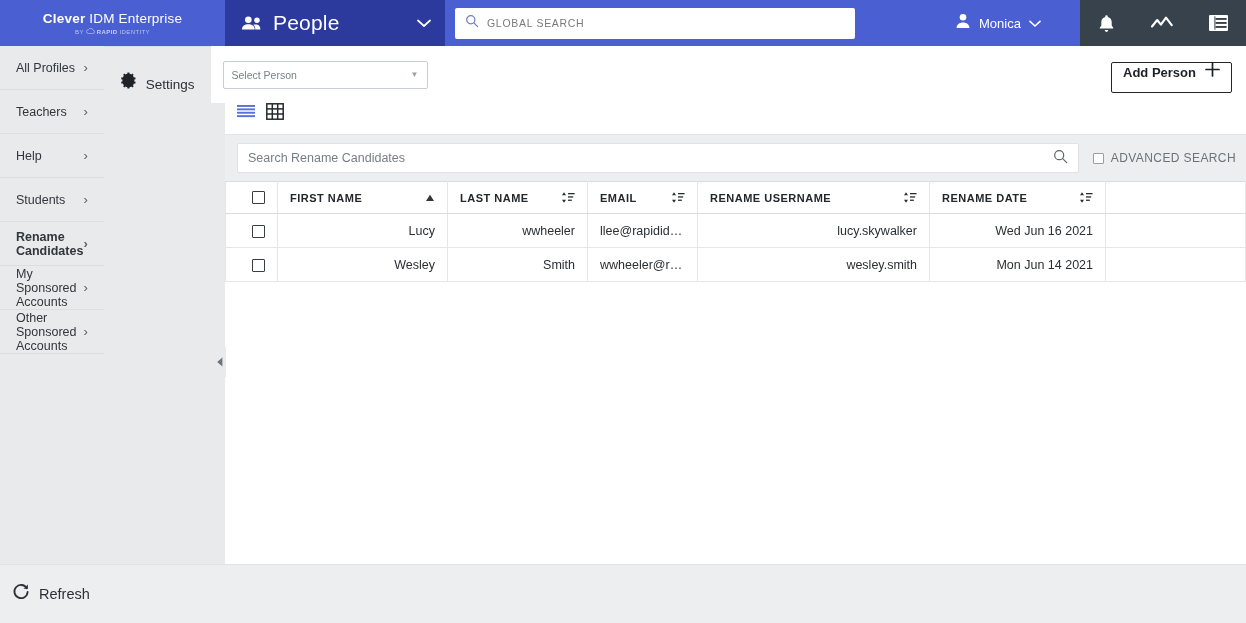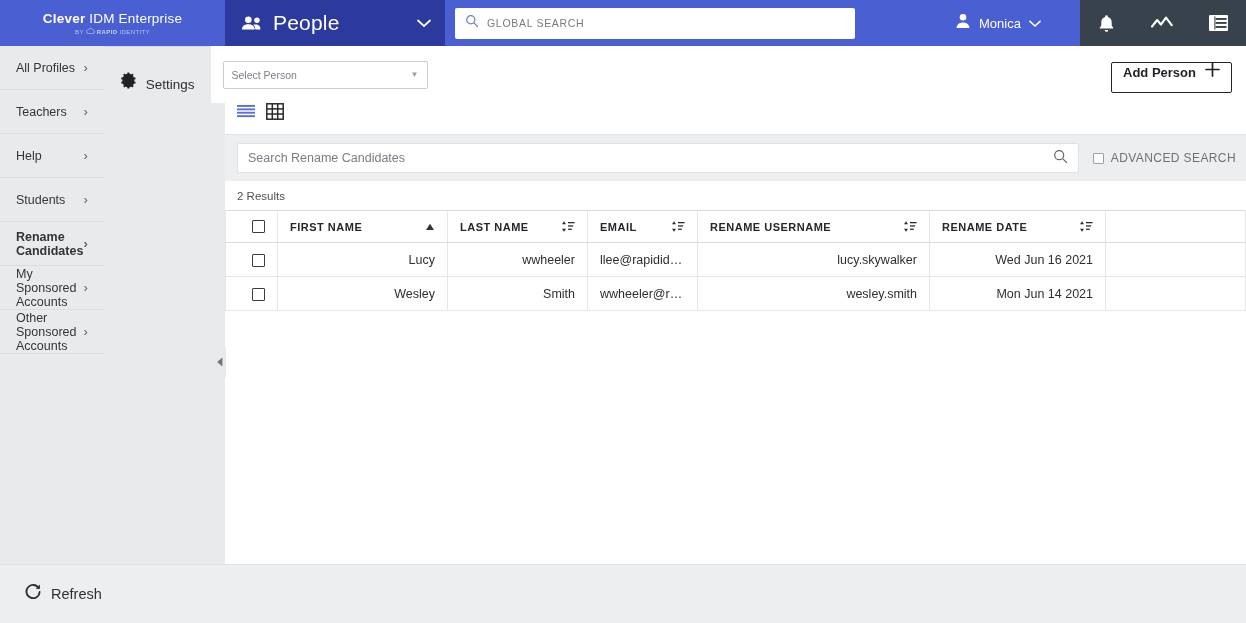--- a/index.html
+++ b/index.html
@@ -160,21 +160,21 @@
   .chk {
     width: 13px; height: 13px; border: 1.6px solid #3a3e42; border-radius: 1px;
     background: #fff; display: inline-block; vertical-align: middle; cursor: pointer;
   }
   .ellip { overflow: hidden; text-overflow: ellipsis; white-space: nowrap; }
 
   
   .footer { height: 59px; display: flex; flex: 0 0 59px; }
   .footer-left {
     flex: 1; background: #eceef0; display: flex; align-items: center;
-    padding-left: 24px; gap: 9px; border-top: 1px solid #e0e2e4;
+    padding-left: 12px; gap: 9px; border-top: 1px solid #e0e2e4;
   }
   .refresh-btn { display: flex; align-items: center; gap: 9px; cursor: pointer; }
   .refresh-label { font-size: 14.5px; color: #2d3135; }
   .footer-right {
     width: 226px; background: #38424d; display: flex; align-items: center;
     justify-content: center; gap: 22px; color: #fff;
   }
   .ri-logo { display: flex; align-items: center; gap: 4px; }
   .ri-text { font-size: 12.5px; letter-spacing: .2px; }
   .ri-text .red { color: #e03a35; font-weight: bold; }
@@ -376,21 +376,20 @@
                   <line x1="10.3" y1="10.3" x2="14.6" y2="14.6" stroke="#60656b" stroke-width="1.3" stroke-linecap="round"></line>
                 </svg>
             </span>
           </div>
           <div class="adv-search">
             <span class="adv-box"></span>
             <span>ADVANCED SEARCH</span>
           </div>
         </div>
 
-        <div class="results-count">2 Results</div>
 
         <table class="grid">
           <colgroup>
             <col style="width:52px">
               <col style="width:170px">
               <col style="width:140px">
             <col style="width:110px">
               <col style="width:232px">
               <col style="width:176px">
               <col>

